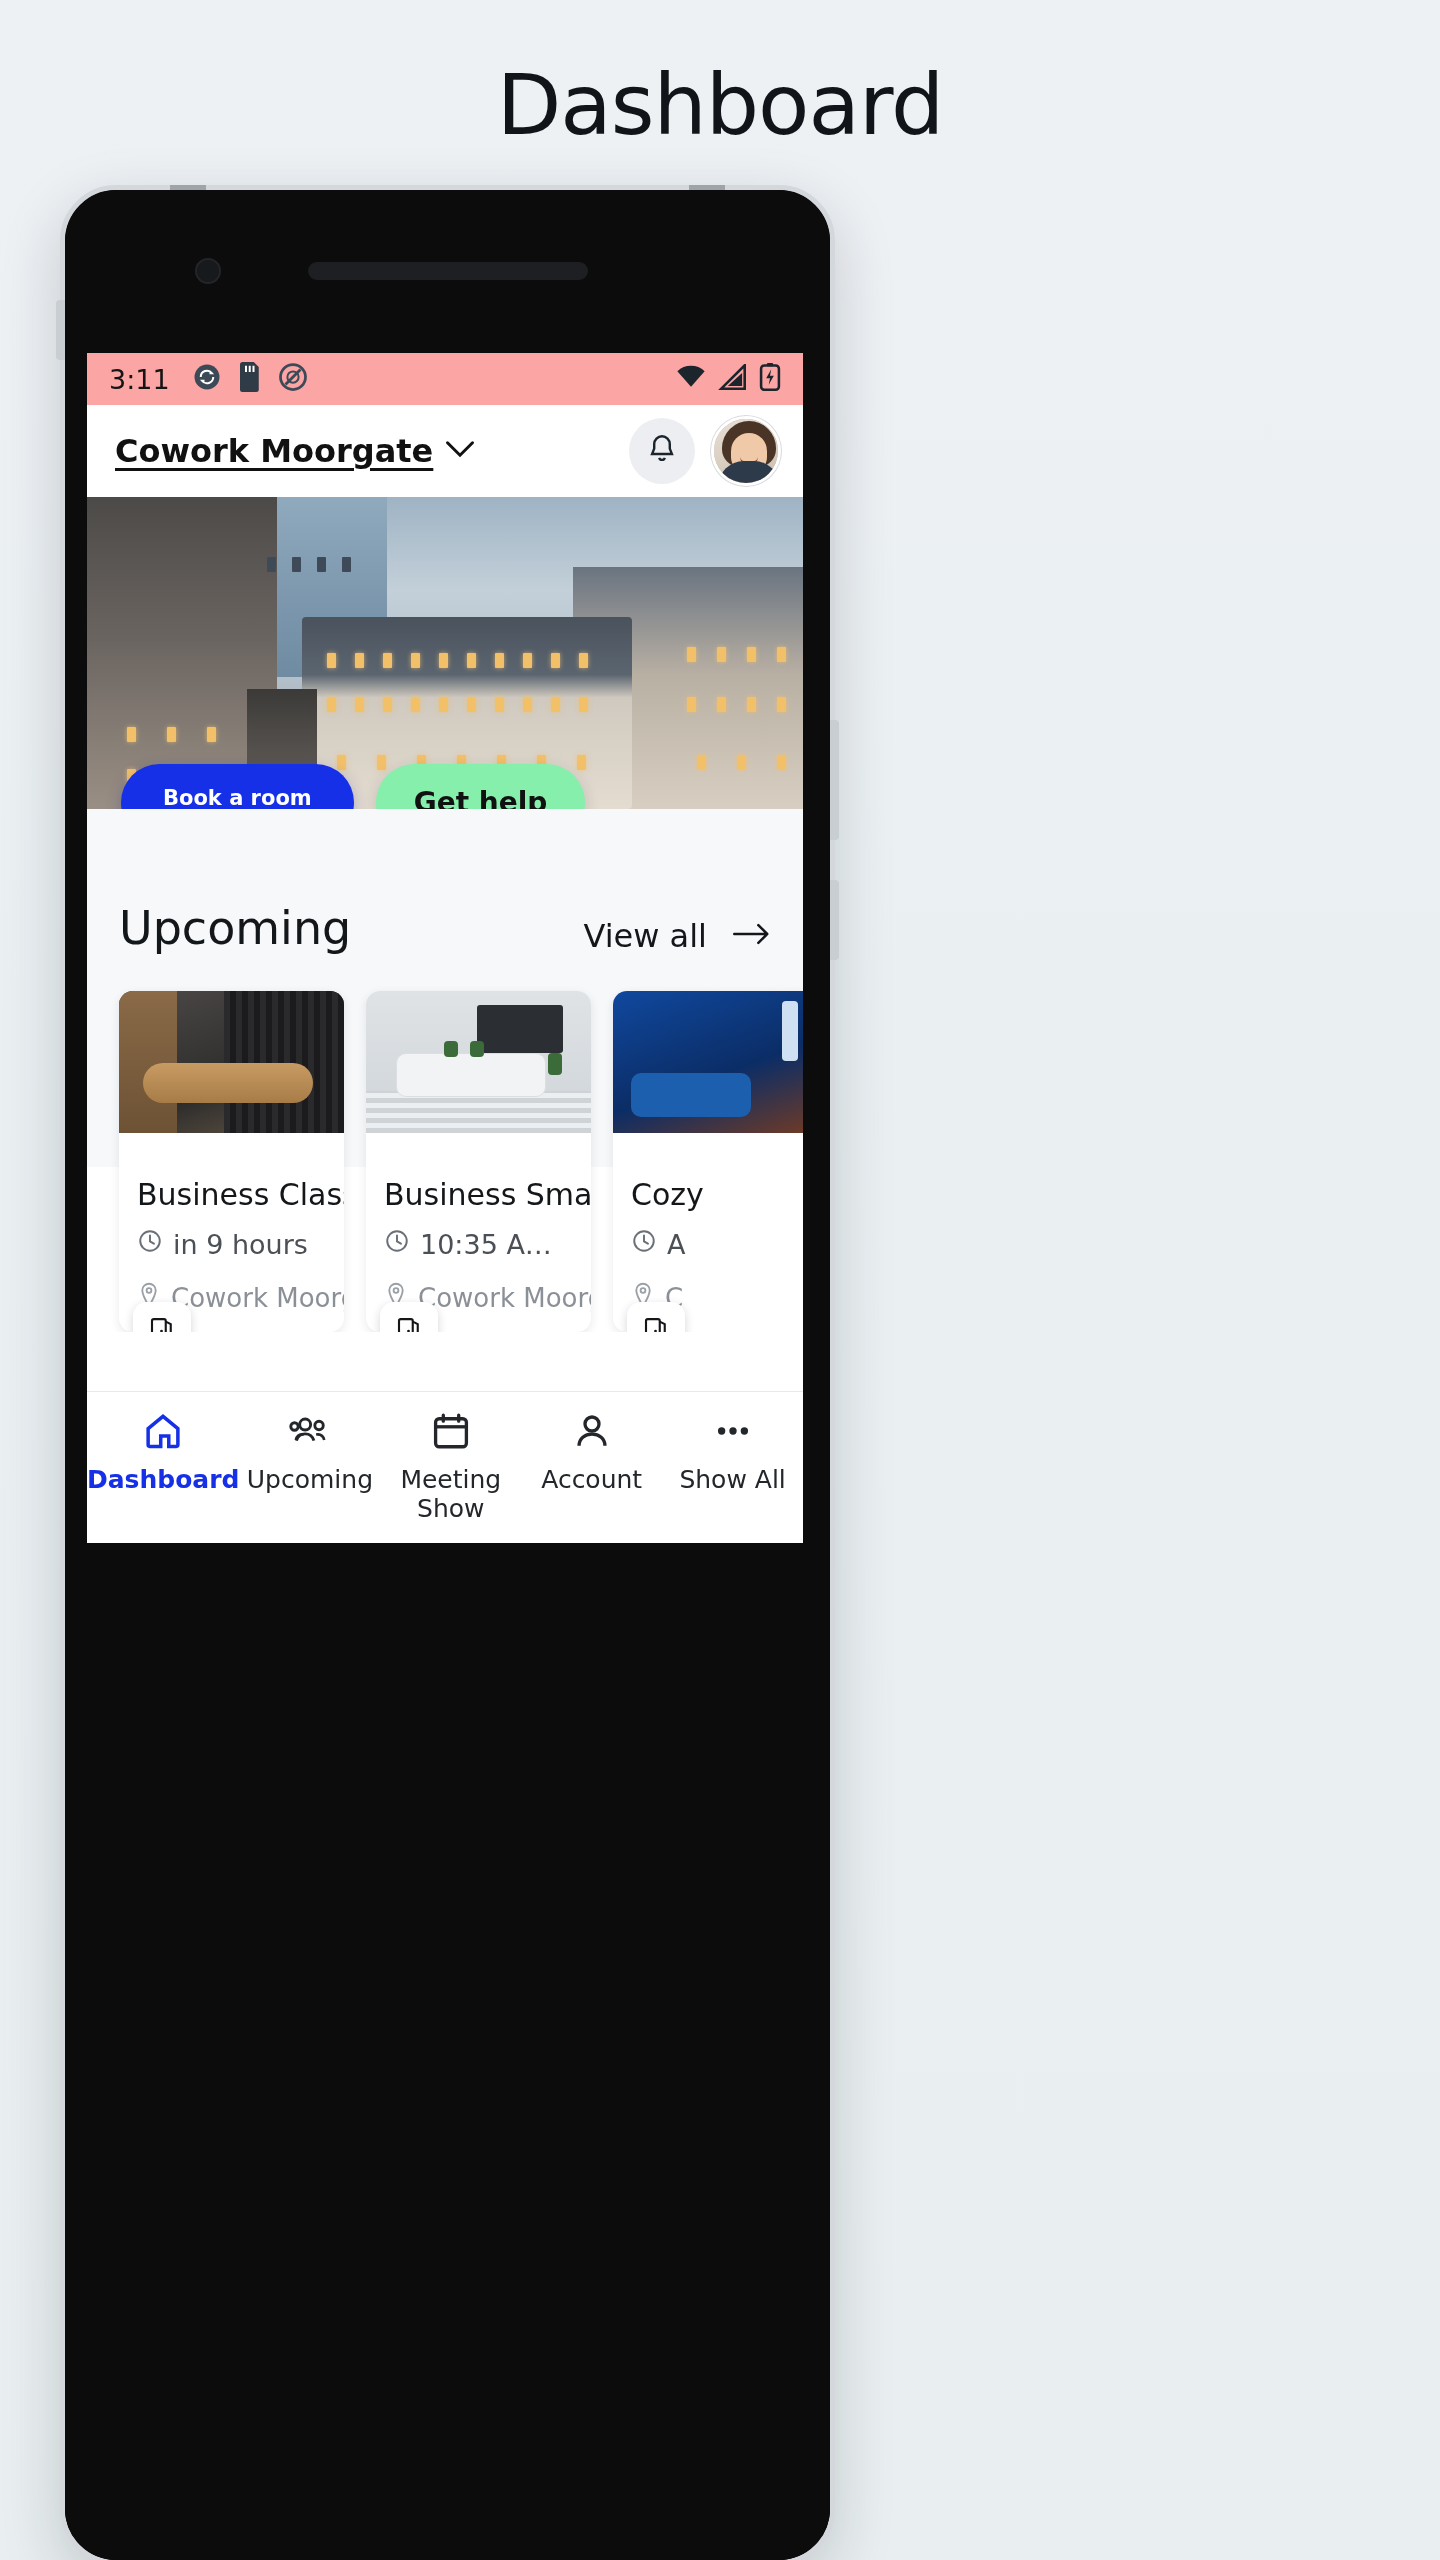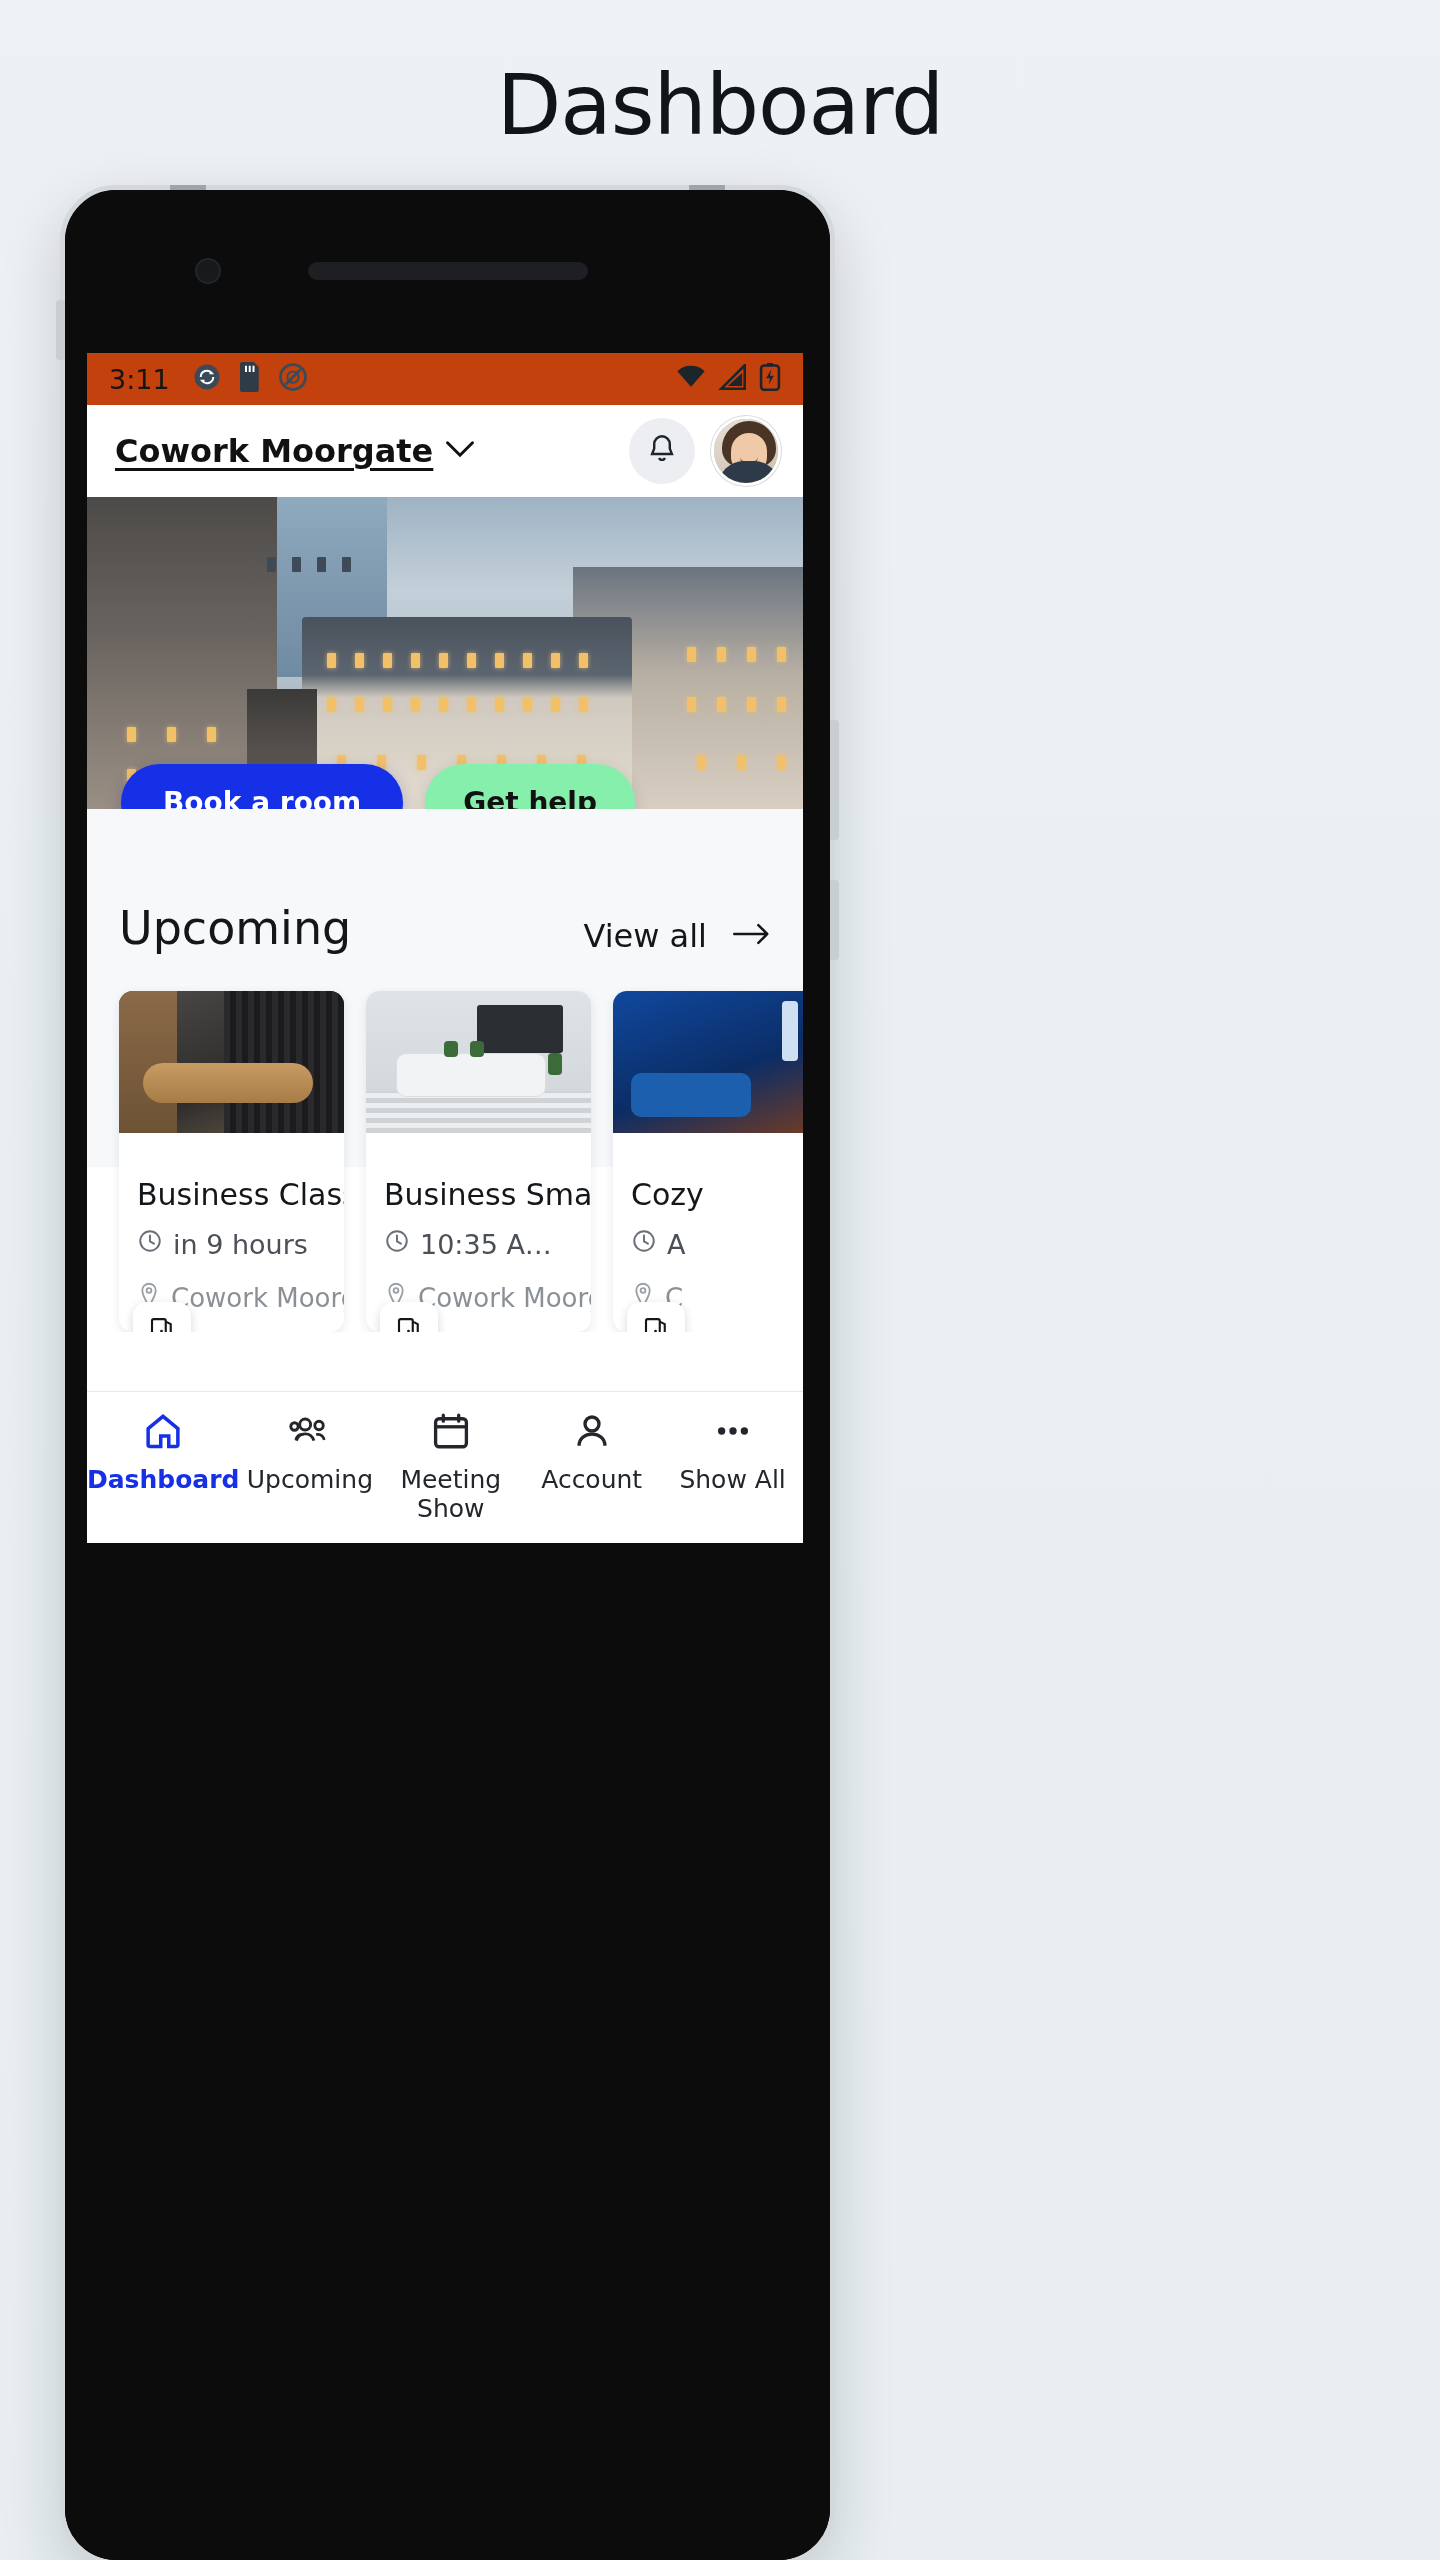--- a/index.html
+++ b/index.html
@@ -89,21 +89,21 @@
     width: 716px; height: 1190px;
     background: #ffffff;
     overflow: hidden;
   }
   
   .statusbar {
     height: 52px;
     display: flex;
     align-items: center;
     padding: 0 22px;
-    background: #c2410c;
+    background: #fca5a5;
   }
   .sb-time {
     font-size: 27px;
     color: #151515;
     font-family: "DejaVu Sans", sans-serif;
     margin-right: 22px;
   }
   .sb-icons-left { display: flex; align-items: center; gap: 16px; }
   .sb-spacer { flex: 1; }
   .sb-icons-right { display: flex; align-items: center; gap: 11px; }
@@ -208,21 +208,21 @@
   
   .cta-row {
     position: absolute;
     left: 34px; bottom: -32px;
     display: flex; gap: 22px;
     z-index: 5;
   }
   .btn-primary {
     background: #1630e8;
     color: #fff;
-    font-size: 28px;
+    font-size: 21px;
     font-weight: bold;
     padding: 22px 42px;
     border-radius: 40px;
     box-shadow: 0 6px 16px rgba(16,30,150,.28);
     font-family: "DejaVu Sans", sans-serif;
   }
   .btn-ghost {
     background: #86efac;
     color: #111;
     font-size: 28px;

